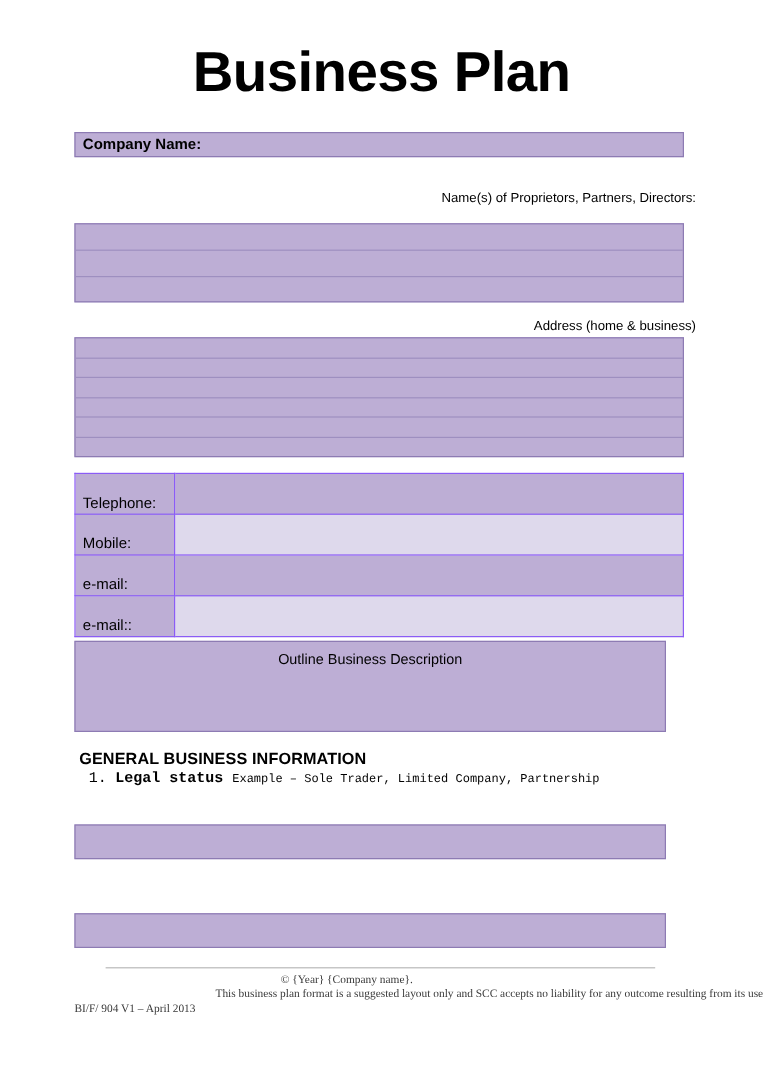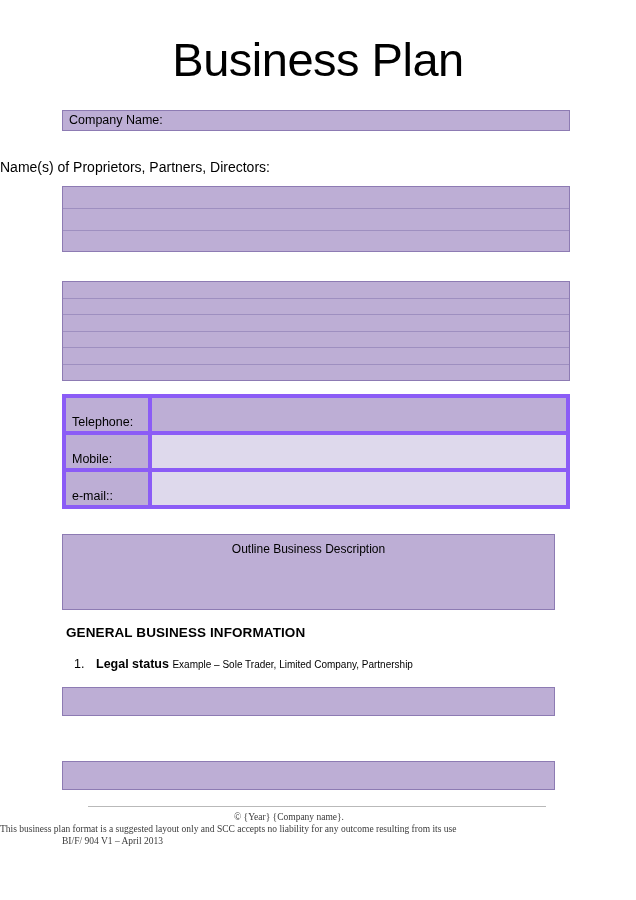--- a/index.html
+++ b/index.html
@@ -25,27 +25,27 @@
   }
 
   
   .doc-title {
     position: absolute;
     left: 0;
     top: 36px;
     width: 636px;
     text-align: center;
     font-size: 47px;
-    font-weight: normal;
+    font-weight: bold;
     letter-spacing: -0.5px;
     line-height: 1.0;
   }
 
   
-  .fill-dark   { background: #bdaed5; }
+  .fill-dark   { background: #bdaed5; font-weight: bold; }
   .fill-light  { background: #ded9ec; }
 
   .bar {
     position: absolute;
     box-sizing: border-box;
     border: 1px solid #8d7bb3;
   }
 
   .bar-label {
     font-size: 12.5px;
@@ -61,22 +61,22 @@
     height: 21px;
     display: flex;
     align-items: center;
   }
 
   
   .caption {
     position: absolute;
     width: 580px;
     left: 0;
-    text-align: left;
-    font-size: 14px;
+    text-align: right;
+    font-size: 11px;
   }
   #proprietors-caption { top: 159px; }
   #address-caption     { top: 266px; }
 
   
   .lined-block {
     position: absolute;
     box-sizing: border-box;
     border: 1px solid #8d7bb3;
     background: #bdaed5;
@@ -106,21 +106,21 @@
   
   #contact-table {
     position: absolute;
     left: 62px;
     top: 394px;
     width: 508px;
     border-collapse: collapse;
     table-layout: fixed;
   }
   #contact-table td {
-    border: 4px solid #8b5cf6;
+    border: 1px solid #8b5cf6;
     height: 31px;
     font-size: 12.5px;
     padding: 0 0 2px 6px;
     vertical-align: bottom;
   }
   #contact-table td.label-cell {
     width: 76px;
     background: #bdaed5;
   }
   #contact-table td.value-cell { padding: 0; }
@@ -158,21 +158,21 @@
     white-space: nowrap;
   }
   .num-item .num {
     display: inline-block;
     width: 22px;
   }
   .num-item .strong { font-weight: bold; }
   .num-item .example {
     font-size: 10px;
   }
-  #item-1 { top: 657px; }
+  #item-1 { top: 642px; font-family: Liberation Mono, monospace; }
   #item-2 { top: 732px; }
 
   .answer-box {
     position: absolute;
     left: 62px;
     width: 493px;
     height: 29px;
     box-sizing: border-box;
     border: 1px solid #8d7bb3;
     background: #bdaed5;
@@ -197,21 +197,21 @@
     line-height: 1.25;
   }
   #footer-copyright {
     left: 0; top: 812px;
     width: 578px;
     text-align: center;
   }
   #footer-disclaimer {
     left: 0; top: 824px;
     width: 636px;
-    text-align: left;
+    text-align: right;
   }
   #footer-ref {
     left: 62px;
     top: 836px;
     text-align: center;
   }
 </style>
 </head>
 <body>
 
@@ -224,39 +224,44 @@
   </div>
 
   <div class="caption" id="proprietors-caption">Name(s) of Proprietors, Partners, Directors:</div>
 
   <div class="lined-block" id="proprietors-block">
     <div class="row"></div>
     <div class="row"></div>
     <div class="row"></div>
   </div>
 
+  <div class="caption" id="address-caption">Address (home &amp; business)</div>
 
   <div class="lined-block" id="address-block">
     <div class="row"></div>
     <div class="row"></div>
     <div class="row"></div>
     <div class="row"></div>
     <div class="row"></div>
     <div class="row"></div>
   </div>
 
   <table id="contact-table">
     <tbody>
       <tr>
         <td class="label-cell">Telephone:</td>
         <td class="value-cell fill-dark"></td>
       </tr>
       <tr>
         <td class="label-cell">Mobile:</td>
         <td class="value-cell fill-light"></td>
+      </tr>
+      <tr>
+        <td class="label-cell">e-mail:</td>
+        <td class="value-cell fill-dark"></td>
       </tr>
       <tr>
         <td class="label-cell">e-mail::</td>
         <td class="value-cell fill-light"></td>
       </tr>
     </tbody>
   </table>
 
   <div id="outline-box">
     <span>Outline Business Description</span>

